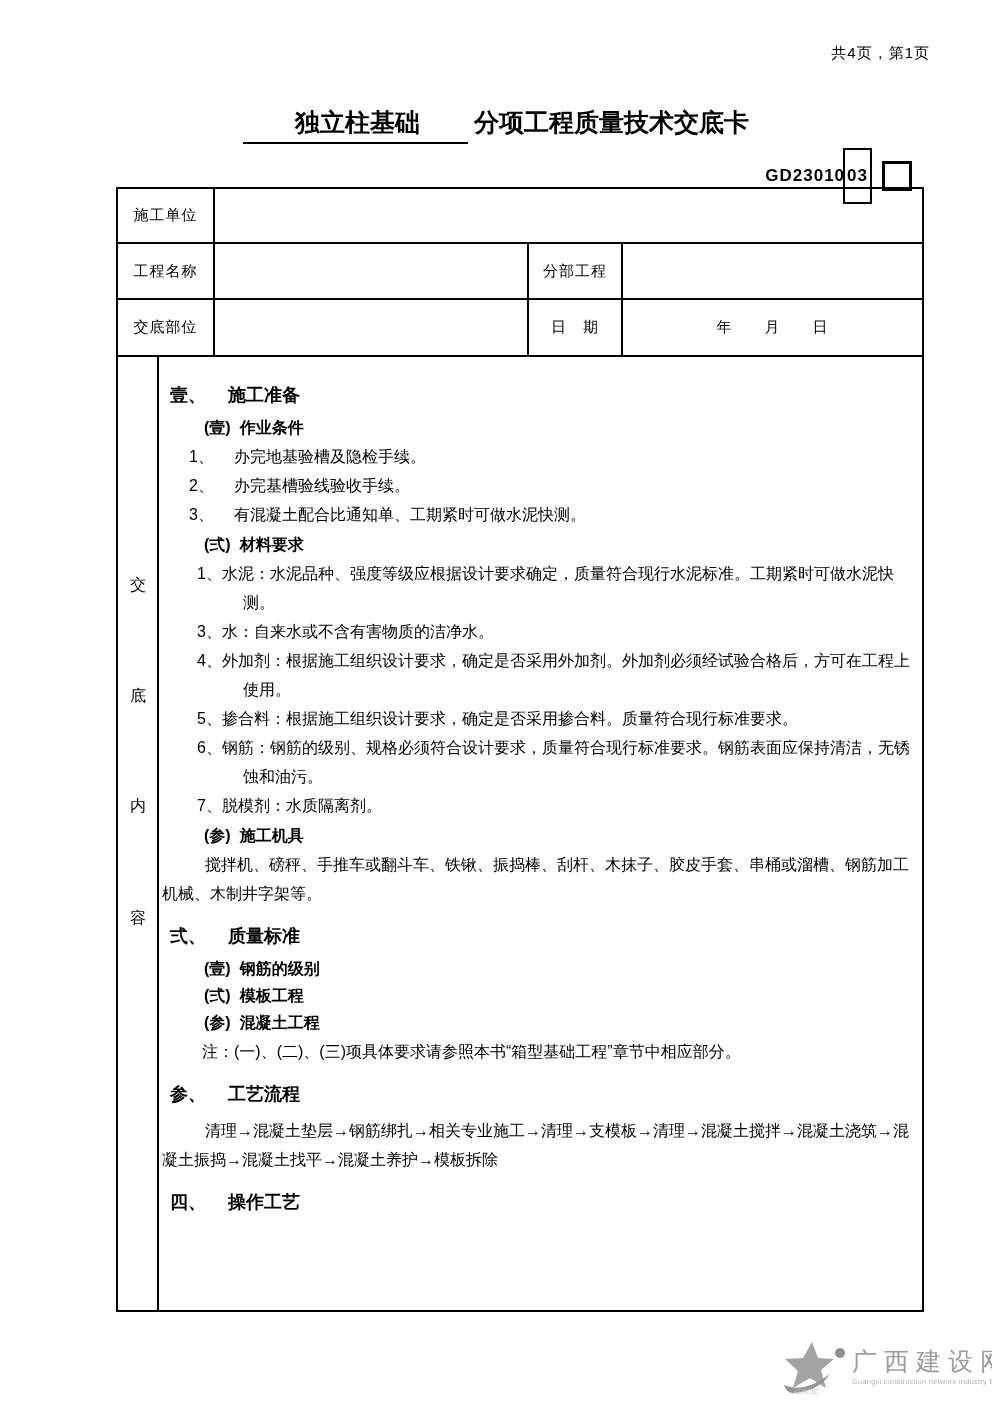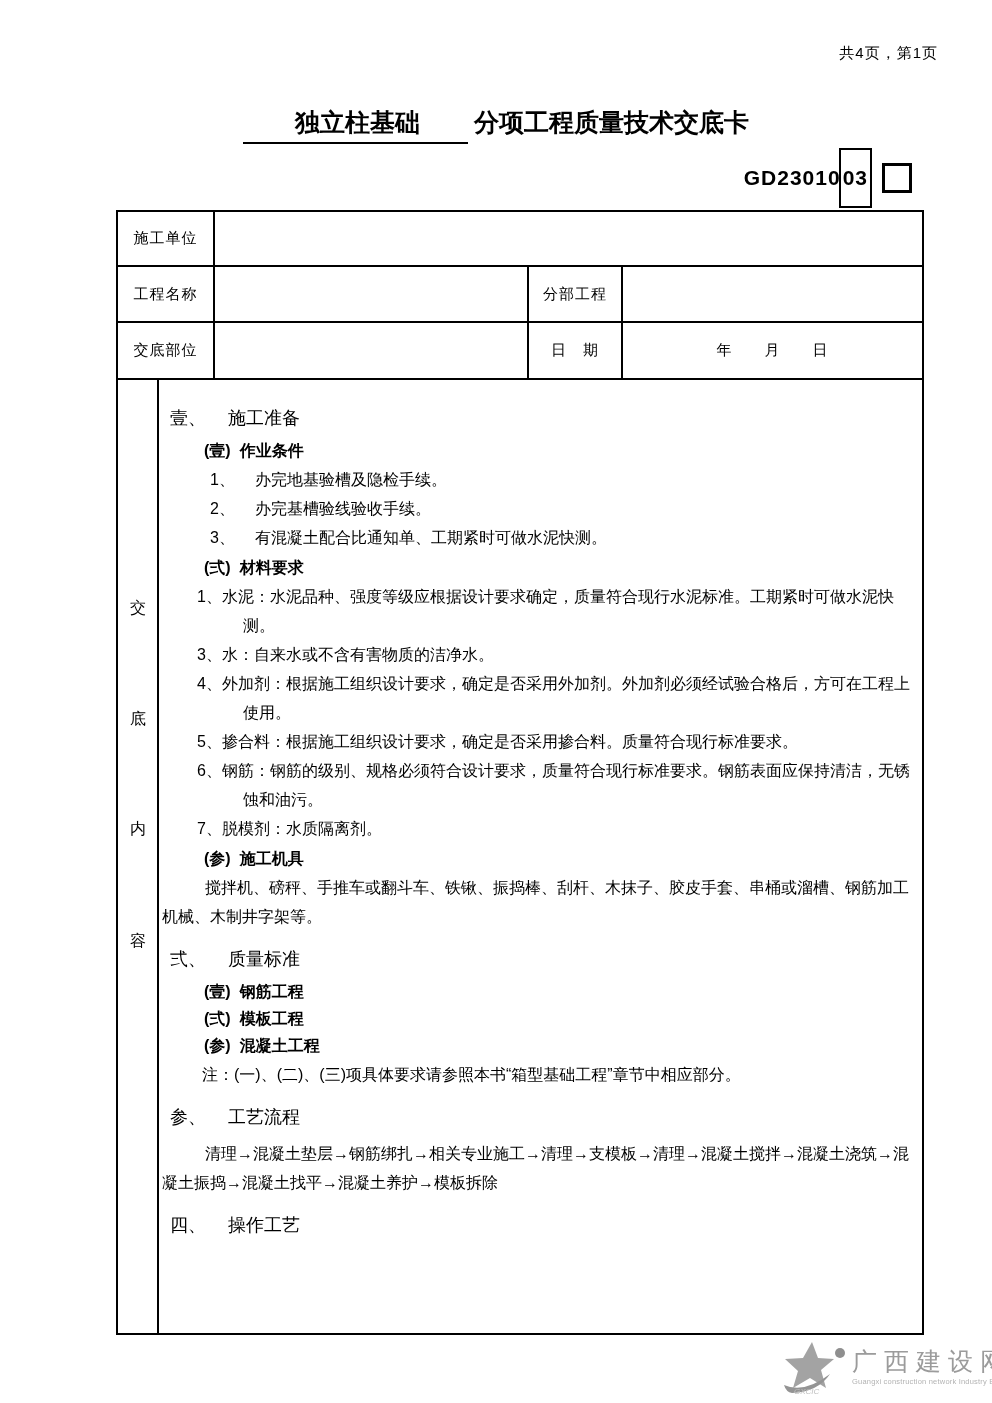--- a/index.html
+++ b/index.html
@@ -2,47 +2,47 @@
 <html><head>
 <meta charset="utf-8">
 <style>
   html,body{margin:0;padding:0;}
   body{
     width:992px;height:1403px;position:relative;background:#ffffff;
     font-family:"Liberation Sans","DejaVu Sans",sans-serif;color:#000;
     overflow:hidden;
   }
   
-  .pagination{position:absolute;top:44px;right:54px;font-size:15px;letter-spacing:1px;}
+  .pagination{position:absolute;top:44px;right:62px;font-size:15px;letter-spacing:1px;}
   .title-line{position:absolute;top:106px;left:0;width:100%;text-align:center;font-size:25px;font-weight:600;white-space:nowrap;}
   .title-underlined{border-bottom:2px solid #000;padding:0 48px 3px 52px;display:inline-block;}
   .title-rest{margin-left:6px;}
-  .code-line{position:absolute;top:148px;right:80px;font-size:21px;font-weight:bold;letter-spacing:1px;display:flex;align-items:center;}
+  .code-line{position:absolute;top:148px;right:80px;font-size:17px;font-weight:bold;letter-spacing:1px;display:flex;align-items:center;}
   .code-box{border:2px solid #000;padding:16px 2px;margin-left:-2px;}
   .code-box-empty{display:inline-block;width:24px;height:24px;border:3px solid #000;margin-left:10px;}
   
-  .doc-table{position:absolute;left:116px;top:187px;width:804px;border:2px solid #000;margin-top:23px;}
+  .doc-table{position:absolute;left:116px;top:187px;width:804px;border:2px solid #000;}
   .hrow{display:grid;border-bottom:2px solid #000;}
   .hrow.r1{grid-template-columns:97px 1fr;height:53px;}
   .hrow.r2{grid-template-columns:97px 314px 94px 1fr;height:54px;}
   .hrow.r3{grid-template-columns:97px 314px 94px 1fr;height:55px;}
   .cell{display:flex;align-items:center;justify-content:center;font-size:15px;letter-spacing:1px;overflow:hidden;}
   .cell.bR{border-right:2px solid #000;}
   .cell.value{justify-content:flex-start;padding-left:10px;}
   
   .crow{display:flex;height:953px;}
   .side-cell{width:39px;border-right:2px solid #000;display:flex;justify-content:center;overflow:hidden;}
   .side-label{writing-mode:vertical-lr;font-size:16px;letter-spacing:111px;padding-top:205px;}
   .content-cell{flex:1;padding:10px 6px 0 0;overflow:hidden;font-size:16px;line-height:29px;}
   .ln{margin:0;}
-  .ln.h1{font-size:18px;font-weight:normal;line-height:24px;margin:16px 0 10px 11px;}
+  .ln.h1{font-size:18px;font-weight:bold;line-height:24px;margin:16px 0 10px 11px;}
   .ln.h1 .num{margin-right:22px;}
   .ln.h2{font-size:16px;font-weight:bold;line-height:22px;margin:5px 0 3px 45px;}
   .ln.h2 .num{margin-right:9px;}
-  .ln.li{padding-left:96px;text-indent:-45px;}
+  .ln.li{padding-left:75px;text-indent:-45px;}
   .ln.li .num{display:inline-block;width:45px;text-indent:0;}
   .ln.hang{padding-left:84px;text-indent:-46px;}
   .ln.para{margin-left:3px;margin-right:2px;text-indent:43px;}
   .ln.note{margin-left:43px;margin-top:2px;}
   
   .footer-logo{position:absolute;top:1338px;left:772px;width:212px;height:58px;display:flex;align-items:center;}
   .logo-mark{width:78px;height:58px;flex:none;}
   .logo-text{margin-left:2px;}
   .site-name{font-size:25px;color:#9b9b9b;letter-spacing:7px;white-space:nowrap;line-height:26px;}
   .site-subtitle{font-size:7.5px;color:#b3b3b3;white-space:nowrap;margin-top:3px;letter-spacing:0.2px;}
@@ -105,21 +105,21 @@
       <div class="ln hang"><span class="num">5、</span><span>掺合料：根据施工组织设计要求，确定是否采用掺合料。质量符合现行标准要求。</span></div>
       <div class="ln hang"><span class="num">6、</span><span>钢筋：钢筋的级别、规格必须符合设计要求，质量符合现行标准要求。钢筋表面应保持清洁，无锈蚀和油污。</span></div>
       <div class="ln hang"><span class="num">7、</span><span>脱模剂：水质隔离剂。</span></div>
 
       <div class="ln h2"><span class="num">(参)</span><span>施工机具</span></div>
 
       <div class="ln para">搅拌机、磅秤、手推车或翻斗车、铁锹、振捣棒、刮杆、木抹子、胶皮手套、串桶或溜槽、钢筋加工机械、木制井字架等。</div>
 
       <div class="ln h1"><span class="num">弍、</span><span>质量标准</span></div>
 
-      <div class="ln h2"><span class="num">(壹)</span><span>钢筋工程</span></div>
+      <div class="ln h2"><span class="num">(壹)</span><span>钢筋的级别</span></div>
       <div class="ln h2"><span class="num">(弍)</span><span>模板工程</span></div>
       <div class="ln h2"><span class="num">(参)</span><span>混凝土工程</span></div>
 
       <div class="ln note">注：(一)、(二)、(三)项具体要求请参照本书“箱型基础工程”章节中相应部分。</div>
 
       <div class="ln h1"><span class="num">参、</span><span>工艺流程</span></div>
 
       <div class="ln para">清理→混凝土垫层→钢筋绑扎→相关专业施工→清理→支模板→清理→混凝土搅拌→混凝土浇筑→混凝土振捣→混凝土找平→混凝土养护→模板拆除</div>
 
       <div class="ln h1"><span class="num">四、</span><span>操作工艺</span></div>

